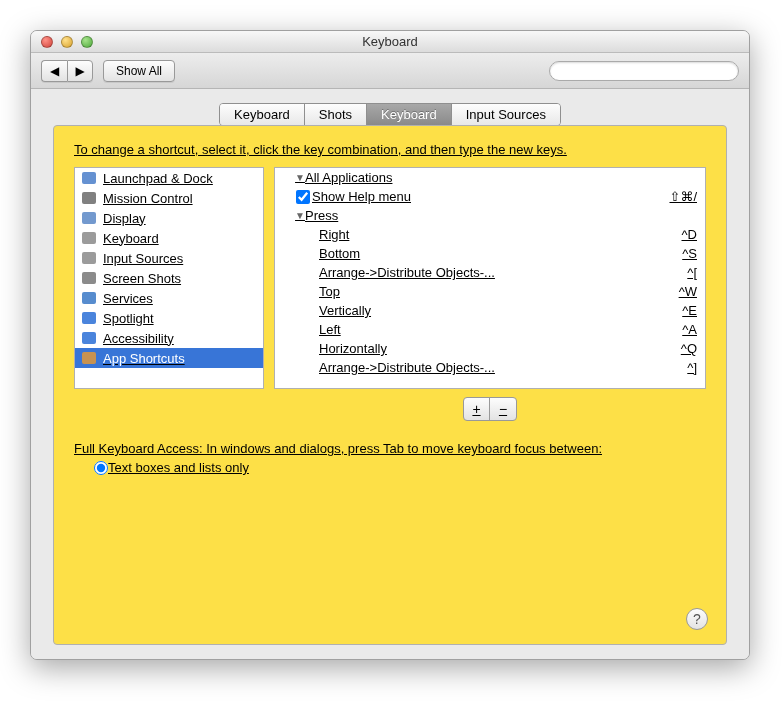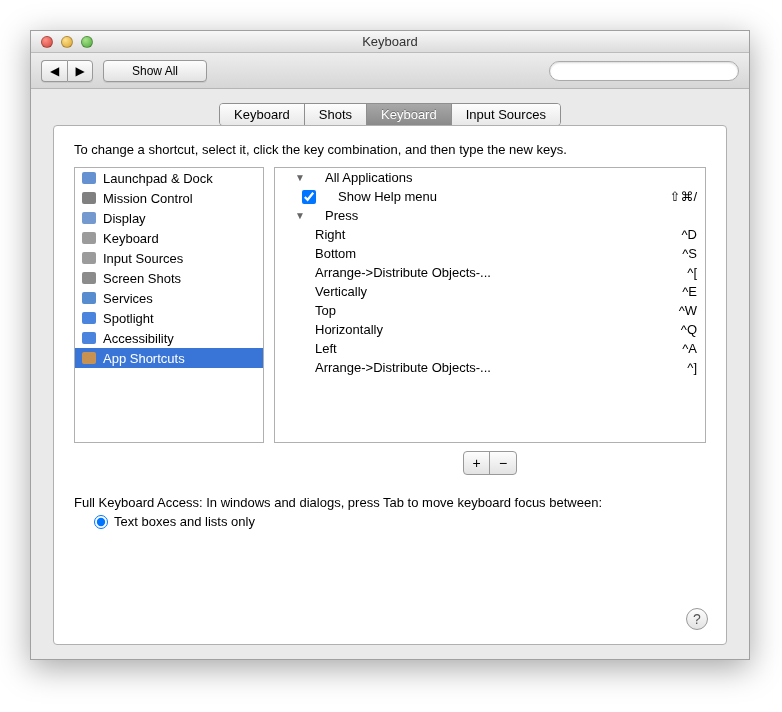--- a/index.html
+++ b/index.html
@@ -11,21 +11,21 @@
   width: 782px;
   height: 712px;
   position: relative;
   padding: 30px;
 }
 .window {
   width: 720px;
   height: 630px;
   background: #ececec;
   border: 1px solid #a0a0a0;
-  border-radius: 0;
+  border-radius: 7px;
   box-shadow: 0 8px 30px rgba(0,0,0,0.35);
   overflow: hidden;
   display: flex;
   flex-direction: column;
 }
 .titlebar {
   height: 22px;
   background: linear-gradient(#f8f8f8, #dcdcdc);
   border-bottom: 1px solid #bbb;
   display: flex;
@@ -55,21 +55,21 @@
   border: 1px solid #999;
   border-radius: 4px;
   font-size: 12px;
   padding: 0 10px;
   display: flex; align-items: center; justify-content: center;
   cursor: pointer;
   box-shadow: 0 1px 0 rgba(0,0,0,0.08);
 }
 .nav-btn-group .tool-btn:first-child { border-radius: 4px 0 0 4px; border-right: none; width: 26px; padding:0;}
 .nav-btn-group .tool-btn:last-child { border-radius: 0 4px 4px 0; width: 26px; padding:0;}
-.tool-btn.show-all { padding: 0 28px; }
+.tool-btn.show-all { padding: 0 12px; }
 .search-wrap { margin-left: auto; }
 .search {
   width: 190px; height: 20px;
   border-radius: 10px;
   border: 1px solid #aaa;
   background: #fff;
   padding: 0 8px 0 24px;
   font-size: 12px;
   position: relative;
   box-shadow: inset 0 1px 2px rgba(0,0,0,0.15);
@@ -104,72 +104,73 @@
   background: linear-gradient(#a8a8a8, #8a8a8a);
   color: #fff;
   text-shadow: 0 -1px 0 rgba(0,0,0,0.3);
 }
 .panel {
   flex: 1;
   border: 1px solid #b0b0b0;
   border-top-left-radius: 0;
   border-top-right-radius: 0;
   border-radius: 4px;
-  background: #ffffff;
+  background: #fde047;
   margin-top: -1px;
   padding: 16px 20px 20px 20px;
   display: flex; flex-direction: column; gap: 10px;
   position: relative;
+  text-decoration: underline;
 }
 .instructions { font-size: 13px; color: #000; }
 .lists-row { display: flex; gap: 10px; }
 .listbox {
   background: #fff;
   border: 1px solid #b0b0b0;
-  height: 276px;
+  height: 222px;
   overflow: hidden;
 }
 .sidebar-list { width: 190px; }
 .shortcut-list { flex: 1; }
 .cat-item {
   display: flex; align-items: center; gap: 6px;
   padding: 2px 6px;
   font-size: 13px;
   cursor: pointer;
 }
 .cat-item.selected { background: #3875d7; color: #fff; }
 .cat-icon { width: 16px; height: 16px; display: inline-flex; align-items:center; justify-content:center; font-size:10px; }
 .shortcut-list .tree { font-size: 13px; }
 .tree-row { display: flex; align-items: center; padding: 2px 8px; }
 .tree-row .disclosure { width: 10px; text-align:center; color:#666; cursor:pointer; font-size:10px;}
 .tree-row .check { width: 18px; display:flex; justify-content:center; }
-.tree-row .label { flex: 1; margin-left: 20px; }
+.tree-row .label { flex: 1; }
 .tree-row .key { font-family: "Lucida Grande", sans-serif; color:#000; font-size:13px; }
-.indent2 { padding-left: 20px; }
+.indent2 { padding-left: 44px; }
 .group-label { font-weight: normal; }
 .addremove-row { display:flex; justify-content:center; margin-top: -2px; }
 .addremove {
   display:flex;
   border:1px solid #999;
   border-radius:4px;
   overflow:hidden;
   background: linear-gradient(#fdfdfd, #e3e3e3);
   margin-left: 200px;
 }
 .addremove button {
   width: 26px; height: 22px;
   border: none; background: transparent;
   border-right: 1px solid #999;
   cursor: pointer;
   font-size: 14px; line-height: 1;
   display:flex; align-items:center; justify-content:center;
 }
 .addremove button:last-child { border-right: none; }
 .access-section { margin-top: 10px; font-size: 13px; }
-.radio-row { display:flex; align-items:center; gap:6px; margin: 4px 0 0 20px; }
+.radio-row { display:flex; align-items:center; margin: 4px 0 0 20px; }
 .radio { width:14px; height:14px; }
 .hint { font-size: 11px; color:#555; margin-top: 8px; }
 .help-btn {
   position: absolute; right: 18px; bottom: 14px;
   width: 22px; height: 22px; border-radius: 50%;
   border: 1px solid #999;
   background: linear-gradient(#fdfdfd, #e3e3e3);
   display:flex; align-items:center; justify-content:center;
   cursor:pointer;
   font-size: 14px; color:#555;
@@ -305,21 +306,21 @@
               </span>
               <span>App Shortcuts</span>
             </div>
           </div>
         <div class="listbox shortcut-list">
           <div class="tree" id="tree">
               <div class="tree-row" style="padding-left: 20px;">
                 <span class="disclosure tri">▼</span>
                 <span class="label group-label">All Applications</span>
               </div>
-              <div class="tree-row indent2" style="padding-left: 25px;">
+              <div class="tree-row indent2" style="padding-left: 19px;">
                 <span class="check">
                   <input type="checkbox" checked="" style="">
                 </span>
                 <span class="label">Show Help menu</span>
                 <span class="key">⇧⌘/</span>
               </div>
               <div class="tree-row" style="padding-left: 20px;">
                 <span class="disclosure tri">▼</span>
                 <span class="label group-label">Press</span>
               </div>
@@ -329,34 +330,34 @@
               </div>
               <div class="tree-row indent2">
                 <span class="label">Bottom</span>
                 <span class="key">^S</span>
               </div>
               <div class="tree-row indent2">
                 <span class="label">Arrange-&gt;Distribute Objects-...</span>
                 <span class="key">^[</span>
               </div>
               <div class="tree-row indent2">
+                <span class="label">Top</span>
+                <span class="key">^W</span>
+              </div>
+              <div class="tree-row indent2">
                 <span class="label">Vertically</span>
                 <span class="key">^E</span>
               </div>
               <div class="tree-row indent2">
-                <span class="label">Top</span>
-                <span class="key">^W</span>
+                <span class="label">Left</span>
+                <span class="key">^A</span>
               </div>
               <div class="tree-row indent2">
                 <span class="label">Horizontally</span>
                 <span class="key">^Q</span>
-              </div>
-              <div class="tree-row indent2">
-                <span class="label">Left</span>
-                <span class="key">^A</span>
               </div>
               <div class="tree-row indent2">
                 <span class="label">Arrange-&gt;Distribute Objects-...</span>
                 <span class="key">^]</span>
               </div>
             </div>
         </div>
       </div>
 
       <div class="addremove-row">

